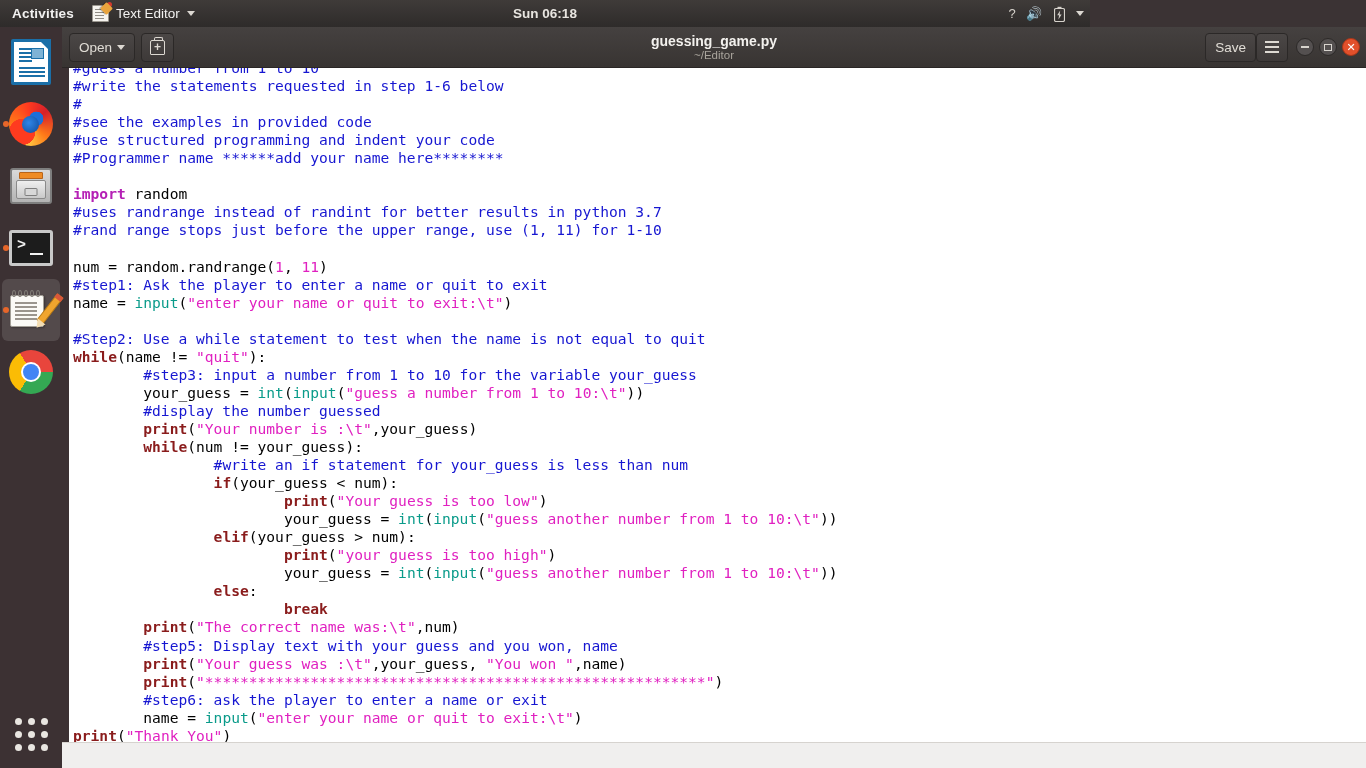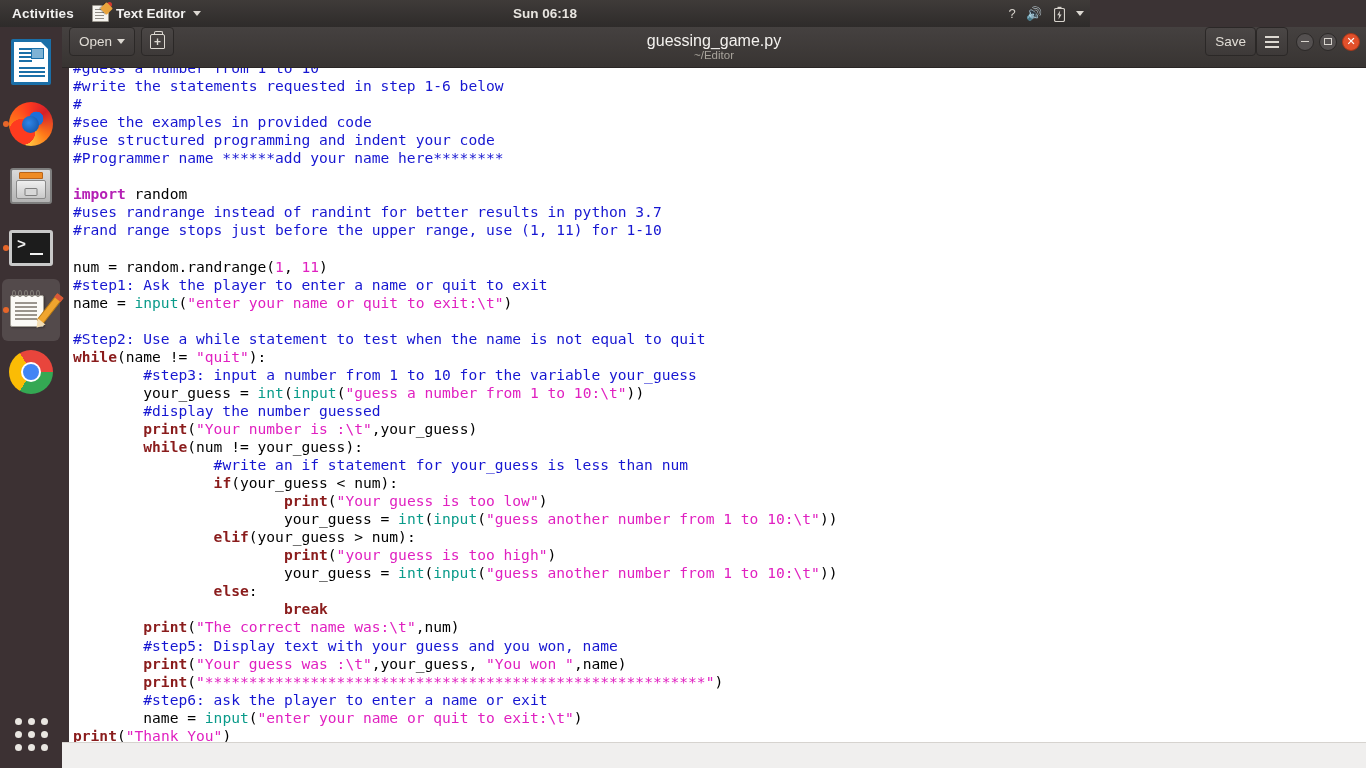--- a/index.html
+++ b/index.html
@@ -25,21 +25,21 @@
     height: 27px; line-height: 27px;
     font-weight: bold;
     color: #f2f1f0;
     letter-spacing: .2px;
     font-size: 13.5px;
   }
   #app-menu {
     display: flex; align-items: center; gap: 7px;
     padding: 0 8px; height: 27px;
   }
-  #app-menu .app-name { font-weight: bold; color: #f2f1f0; font-size: 13.5px; }
+  #app-menu .app-name { font-weight: normal; color: #f2f1f0; font-size: 13.5px; }
   .caret-down {
     width: 0; height: 0;
     border-left: 4.5px solid transparent;
     border-right: 4.5px solid transparent;
     border-top: 5px solid #dcd8d2;
     display: inline-block;
   }
   #clock {
     position: absolute; left: 0; right: 0; top: 0;
     text-align: center; line-height: 27px;
@@ -244,21 +244,21 @@
     background: #f6f5f4;
     display: flex; flex-direction: column;
     z-index: 10;
   }
 
   
   #headerbar {
     height: 41px; flex: 0 0 41px;
     background: linear-gradient(to bottom, #454140, #383432);
     border-bottom: 1px solid #2a2625;
-    display: flex; align-items: flex-start;
+    display: flex; align-items: center;
     padding: 0 6px 0 7px;
     position: relative;
   }
   .hb-btn {
     background: linear-gradient(to bottom,#4b4746,#3d3938);
     border: 1px solid #2b2827;
     border-radius: 4px;
     color: #e0dcd5;
     height: 29px;
     display: flex; align-items: center; gap: 5px;
@@ -266,21 +266,21 @@
     font-size: 13.5px;
     cursor: pointer;
   }
   .hb-btn.icon-only { padding: 0 8px; }
   #open-btn { margin-right: 6px; }
   #hb-title-wrap {
     position: absolute; left: 0; right: 0; top: 0; bottom: 0;
     display: flex; flex-direction: column; align-items: center; justify-content: center;
     pointer-events: none;
   }
-  #hb-title { color: #f3f1ee; font-weight: normal; font-size: 16px; line-height: 16px; }
+  #hb-title { color: #f3f1ee; font-weight: bold; font-size: 14px; line-height: 16px; }
   #hb-subtitle { color: #a9a49c; font-size: 11.5px; line-height: 13px; }
   #hb-right {
     margin-left: auto; display: flex; align-items: center; 
   }
   #win-controls { display: flex; align-items: center; gap: 5px; margin-left: 8px; }
   .wc {
     width: 18px; height: 18px; border-radius: 50%;
     background: #545050; border: 1px solid #2c2928;
     display: flex; align-items: center; justify-content: center;
     color: #d8d4ce; font-size: 11px; line-height: 1;

